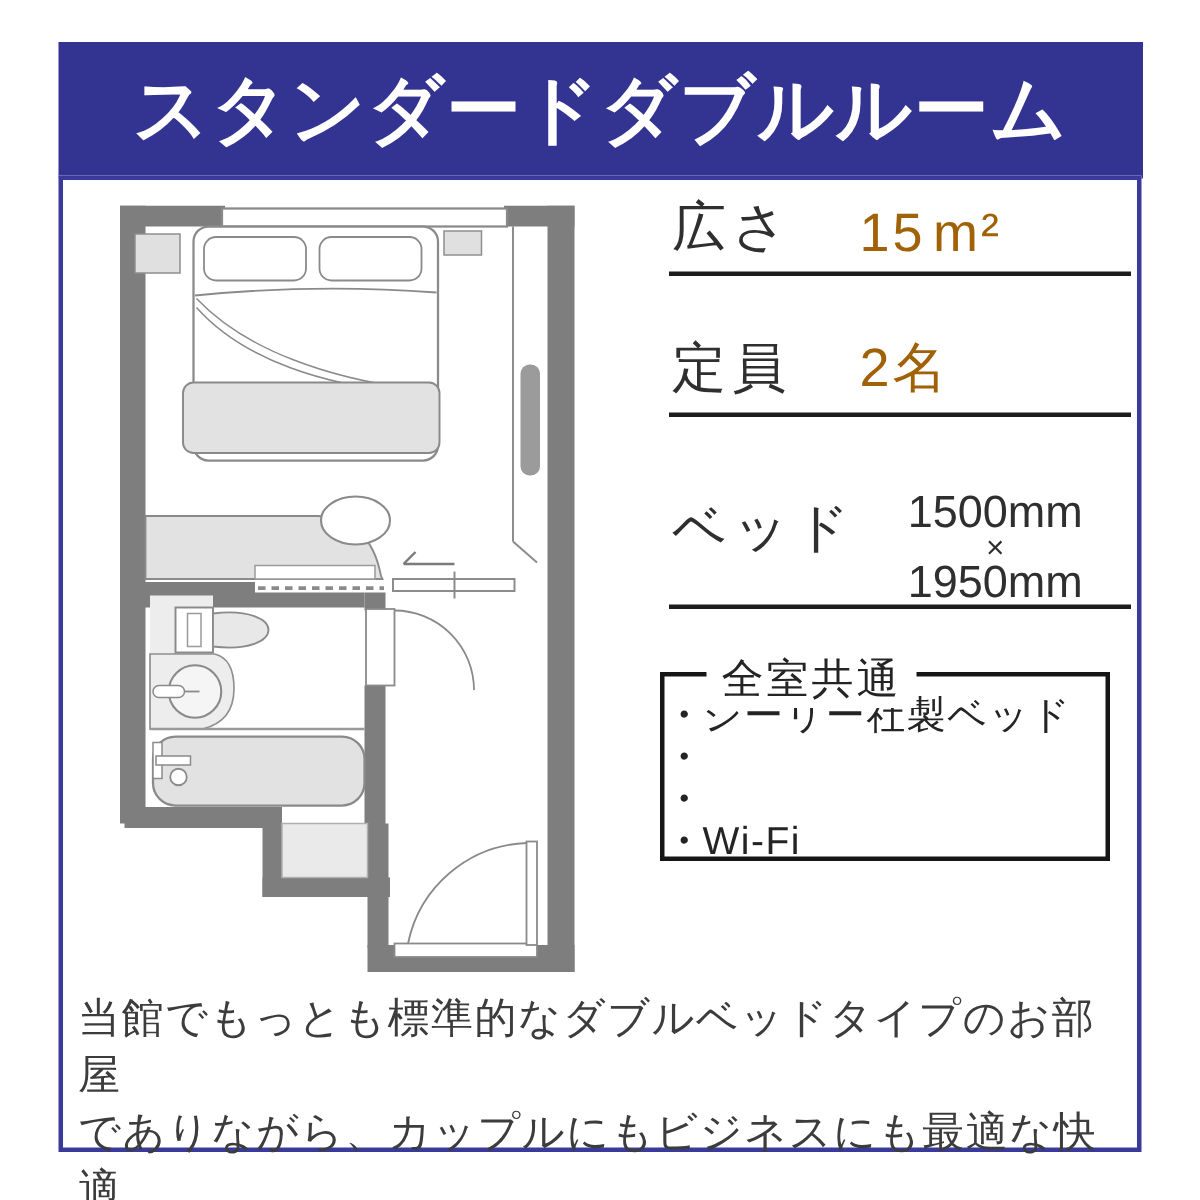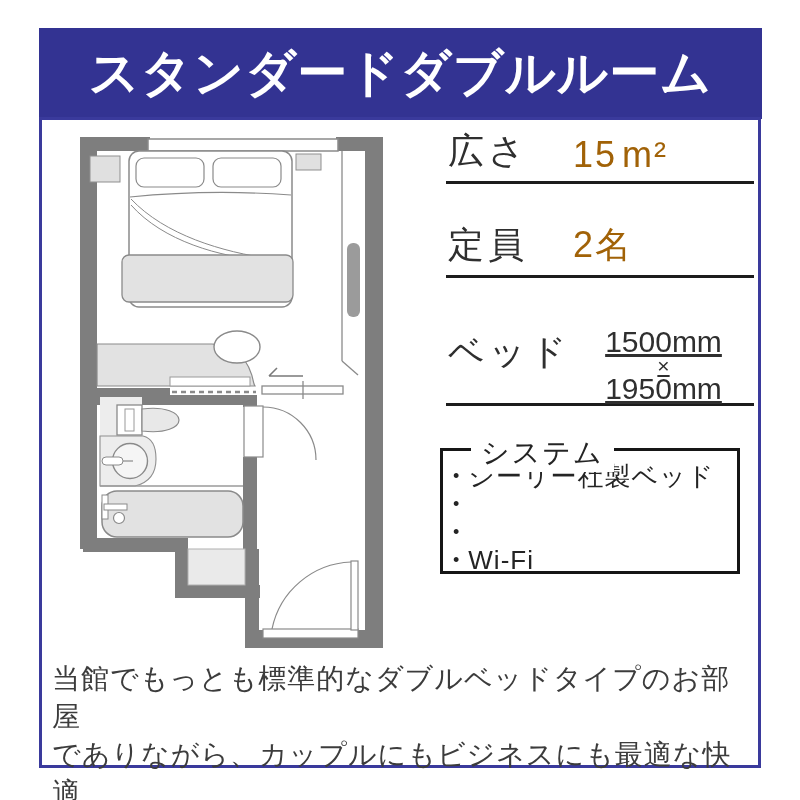--- a/index.html
+++ b/index.html
@@ -21,21 +21,21 @@
 
   
   .spec-row { position:absolute; left:404px; width:308px; border-bottom:3px solid #d946ef; }
   .spec-row .lbl { position:absolute; left:2px; bottom:5px; font-size:36px; color:#2f2f2f; letter-spacing:4px; white-space:nowrap; }
   .spec-row .val { position:absolute; left:127px; bottom:5px; font-size:36px; color:#a16207; letter-spacing:2px; white-space:nowrap; }
   .row-area     { top:16px;  height:48px; }
   .row-capacity { top:110px; height:48px; }
   .row-bed      { top:208px; height:78px; }
   .row-bed .lbl { bottom:auto; top:0; }
   .bed-stack { position:absolute; left:140px; top:0px; width:155px; text-align:center;
-               font-size:30px; color:#2f2f2f; line-height:28px;text-decoration:underline; }
+               font-size:30px; color:#2f2f2f; line-height:28px; }
   .bed-stack .times { font-size:21px; line-height:19px; color:#2f2f2f; }
 
   
   .common-box { position:absolute; left:398px; top:328px; width:300px; height:126px;
                 border:3px solid #161616; }
   .common-title { position:absolute; top:-17px; left:28px; background:#ffffff; padding:0 10px;
                   font-size:28px; color:#242424; letter-spacing:2px; white-space:nowrap; }
   .common-list { list-style:none; margin:11px 0 0 8px; }
   .common-list li { display:flex; align-items:center; font-size:26px; line-height:28px;
                     color:#242424; letter-spacing:1px; white-space:nowrap; }
@@ -145,21 +145,21 @@
     <div class="spec-row row-bed" style="border-bottom-color: rgb(28, 28, 28);">
       <span class="lbl">ベッド</span>
       <div class="bed-stack">
         <div>1500mm</div>
         <div class="times">×</div>
         <div>1950mm</div>
       </div>
     </div>
 
     <div class="common-box" style="border-color: rgb(22, 22, 22);">
-      <span class="common-title">システム</span>
+      <span class="common-title">全室共通</span>
       <ul class="common-list">
         <li>
             <span class="bullet">•</span>
             <span>シーリー社製ベッド</span>
           </li>
         <li>
             <span class="bullet">•</span>
           </li>
         <li>
             <span class="bullet">•</span>

